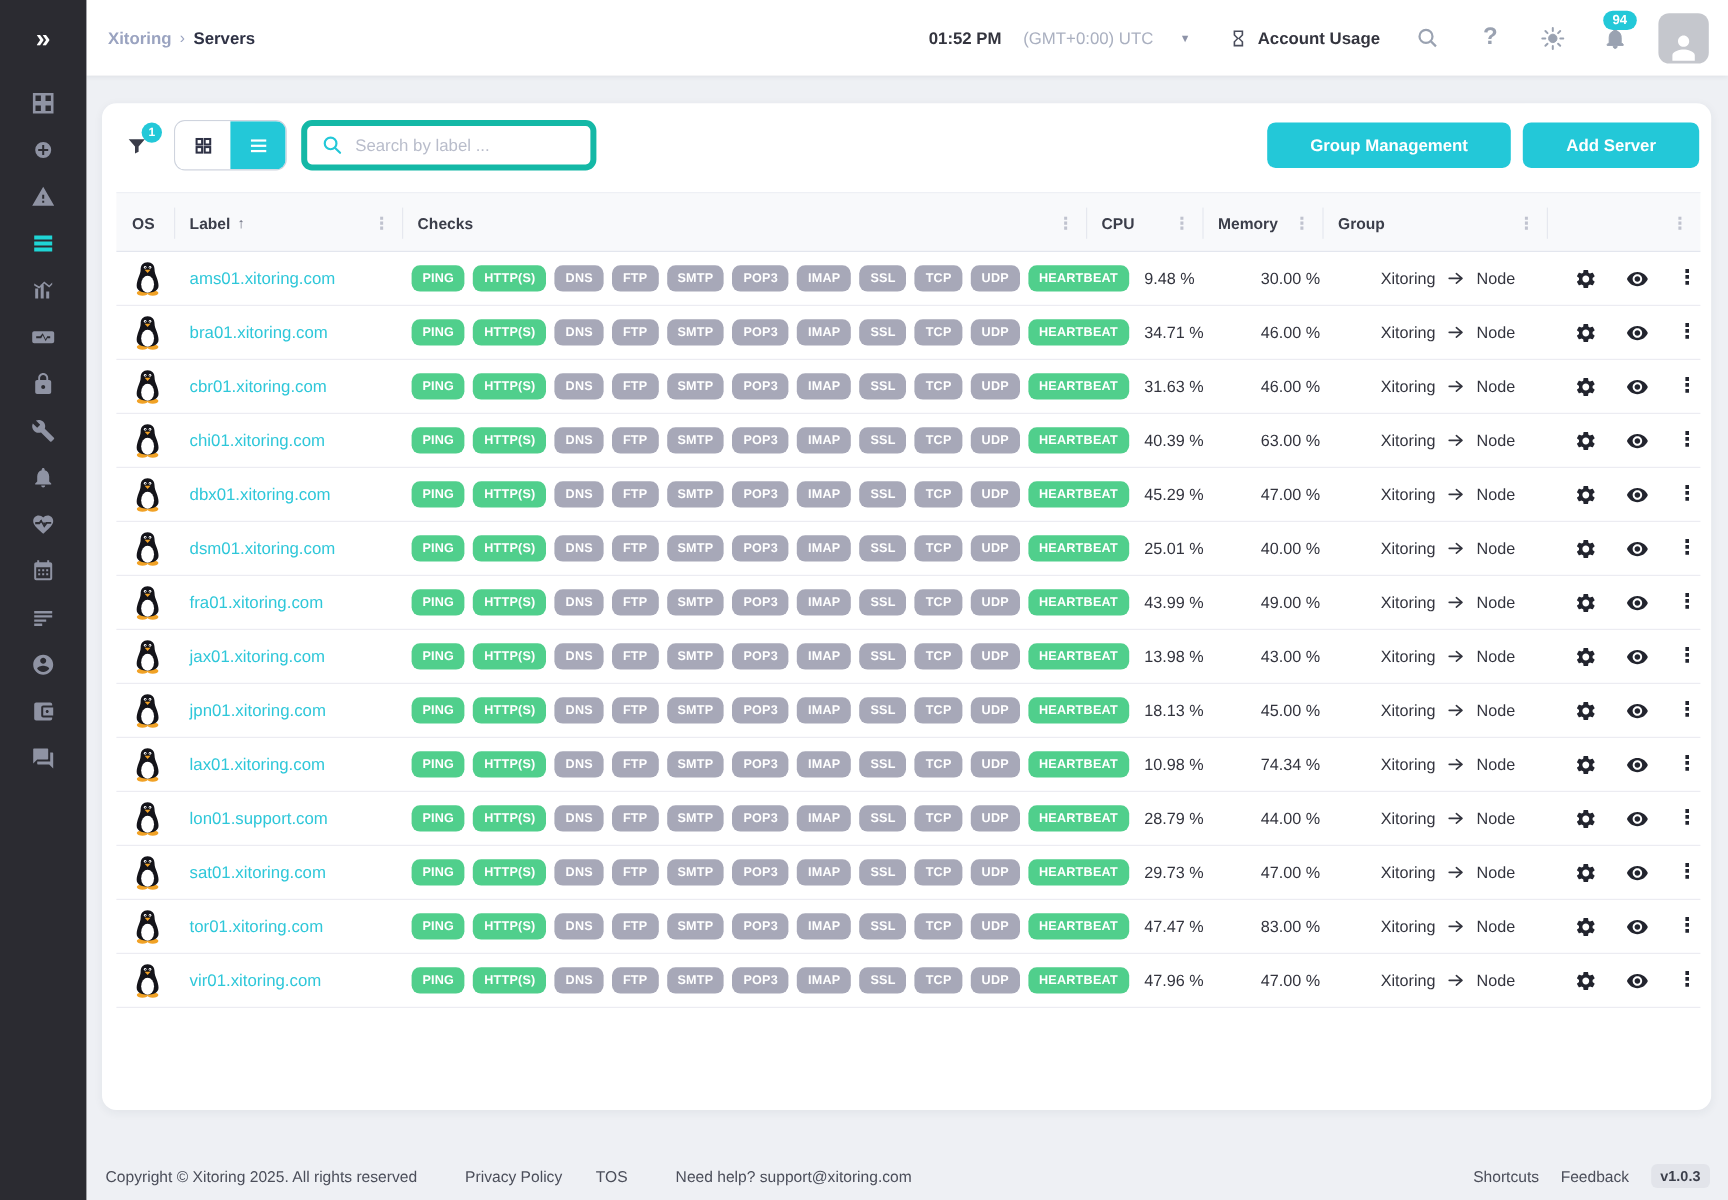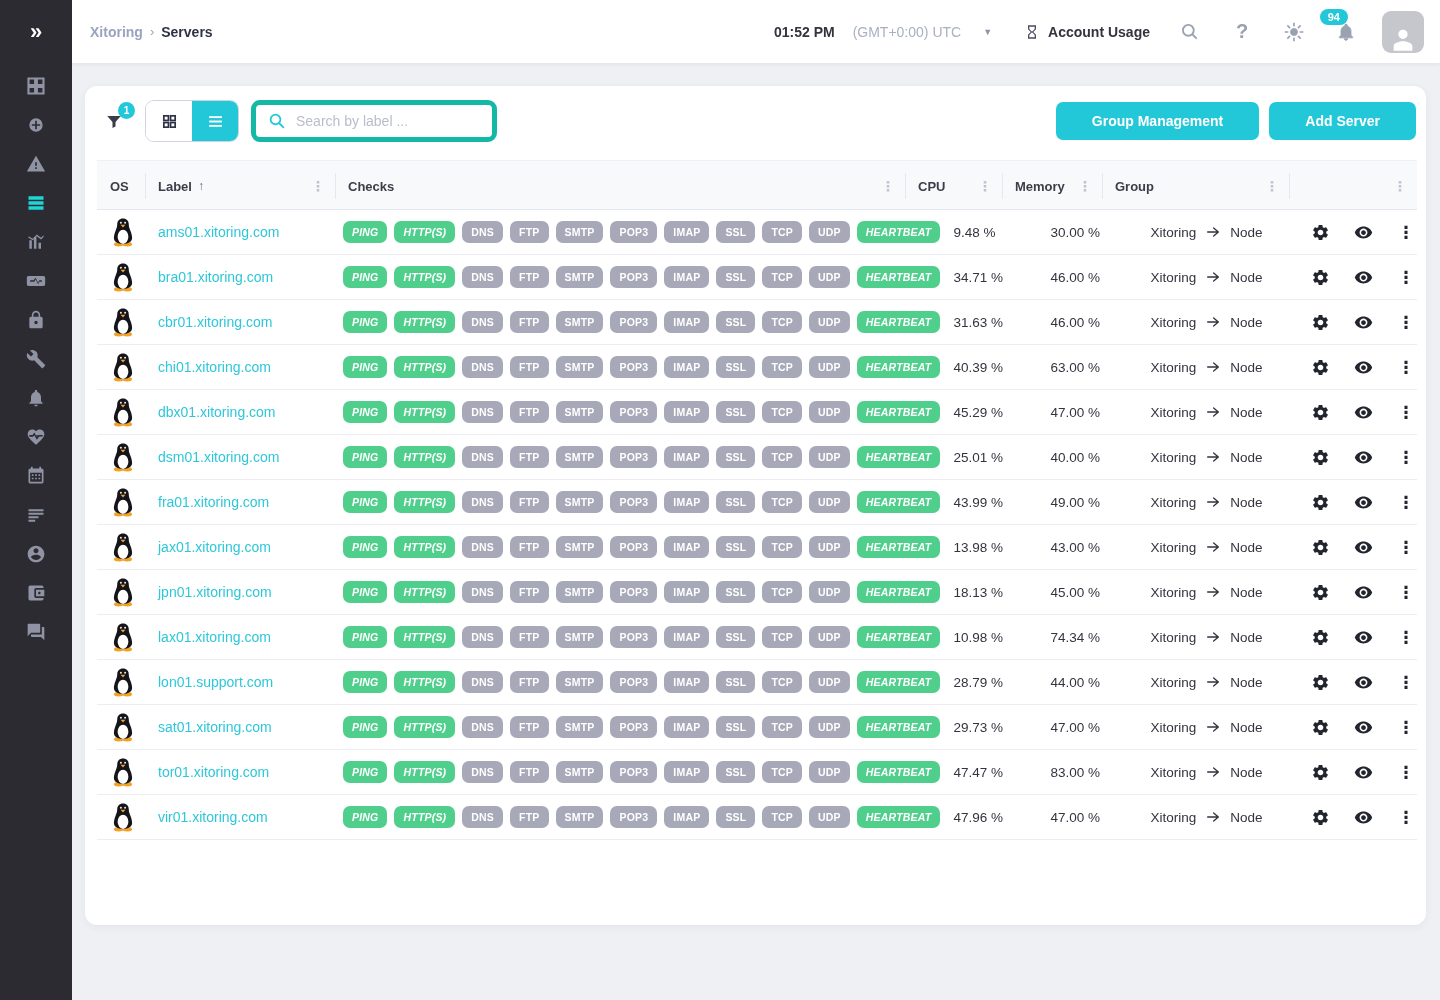--- a/index.html
+++ b/index.html
@@ -36,21 +36,21 @@
   .time-val{color:var(--ink2);font-weight:600;}
   .time-zone{color:#aab0c0;}
   .time-caret{color:#8d93a8;font-size:9px;margin-left:4px;align-self:center;}
   .usage{display:flex;align-items:center;gap:8px;margin-left:32px;cursor:pointer;}
   .usage svg{width:16px;height:16px;fill:#4a4d5c;}
   .usage-label{font-size:14px;font-weight:700;color:var(--ink2);}
   .hicons{display:flex;align-items:center;margin-left:14px;gap:0;}
   .hicon{width:52px;height:40px;display:flex;align-items:center;justify-content:center;cursor:pointer;position:relative;}
   .hicon svg{width:20px;height:20px;fill:#9aa2b1;stroke:#9aa2b1;}
   .qmark{font-size:20px;font-weight:700;color:#9aa2b1;}
-  .bell-badge{position:absolute;top:-3px;right:24px;background:var(--accent);color:#fff;font-size:11px;font-weight:700;padding:2px 8px;border-radius:10px;line-height:12px;}
+  .bell-badge{position:absolute;top:-3px;right:8px;background:var(--accent);color:#fff;font-size:11px;font-weight:700;padding:2px 8px;border-radius:10px;line-height:12px;}
   .avatar{width:42px;height:42px;border-radius:9px;background:#c5c7cd;display:flex;align-items:flex-end;justify-content:center;overflow:hidden;margin-left:10px;cursor:pointer;}
   .avatar svg{width:28px;height:28px;fill:#ffffff;}
 
   
   .page{position:absolute;left:72px;right:0;top:63px;bottom:0;background:var(--pagebg);}
   .card{position:absolute;left:13px;right:14px;top:23px;height:839px;background:#fff;border-radius:12px;box-shadow:0 2px 8px rgba(40,45,70,.06);}
 
   
   .toolbar{display:flex;align-items:center;padding:14px 10px 0 14px;height:56px;}
   .filterbox{position:relative;width:30px;height:34px;cursor:pointer;margin-left:4px;}
@@ -79,21 +79,21 @@
   .hcell .sort{color:#6a6e7e;font-size:12px;}
   .hkebab{margin-left:auto;margin-right:10px;color:#c0c3cf;font-size:14px;cursor:pointer;line-height:1;}
   .hdiv::before{content:"";position:absolute;left:0;top:12px;bottom:12px;width:1px;background:#e6e8ef;}
 
   .trow{height:45px;border-bottom:1px solid var(--line);}
   .cell{display:flex;align-items:center;padding-left:13px;font-size:13.5px;color:var(--ink2);}
   .tux{width:26px;height:30px;display:block;}
   .srv{color:#2ec7d9;font-size:14px;text-decoration:none;cursor:pointer;}
   .checks{gap:7px;padding-left:8px;flex-wrap:nowrap;}
   .badge{display:inline-block;color:#fff;font-size:10.5px;font-weight:700;letter-spacing:.2px;padding:5px 9px;border-radius:7px;background:var(--muted);cursor:pointer;white-space:nowrap;}
-  .badge.up{background:var(--green);font-style:italic;}
+  .badge.up{background:var(--green);}
   .gcell{gap:9px;}
   .garrow{width:16px;height:16px;stroke:#33343e;fill:none;stroke-width:2;}
   .acts{justify-content:flex-end;gap:24px;padding-right:38px;}
   .act{cursor:pointer;display:flex;align-items:center;justify-content:center;}
   .act svg{width:19px;height:19px;fill:#22242e;}
   .rkebab{font-size:17px;color:#22242e;font-weight:700;}
 
   
   .footer{position:absolute;left:16px;right:15px;bottom:10px;display:flex;align-items:center;font-size:13px;color:#4b4e5a;}
   .f-link{cursor:pointer;}
@@ -1116,13 +1116,24 @@
                   <path d="M12 4.5C7 4.5 2.73 7.61 1 12c1.73 4.39 6 7.5 11 7.5s9.27-3.11 11-7.5c-1.73-4.39-6-7.5-11-7.5zM12 17c-2.76 0-5-2.24-5-5s2.24-5 5-5 5 2.24 5 5-2.24 5-5 5zm0-8c-1.66 0-3 1.34-3 3s1.34 3 3 3 3-1.34 3-3-1.34-3-3-3z"></path>
                 </svg>
               </span>
       <span class="act rkebab">⋮</span>
     </div>
   </div>
 </div>
     </div>
   </div>
 
+  <div class="footer">
+    <span>Copyright © Xitoring 2025. All rights reserved</span>
+    <span class="f-link f-gap40">Privacy Policy</span>
+    <span class="f-link f-gap28">TOS</span>
+    <span class="f-link f-gap40">Need help? support@xitoring.com</span>
+    <span class="f-right">
+      <span class="f-link">Shortcuts</span>
+      <span class="f-link">Feedback</span>
+      <span class="ver-badge">v1.0.3</span>
+    </span>
+  </div>
 </div>
 
 </body></html>

